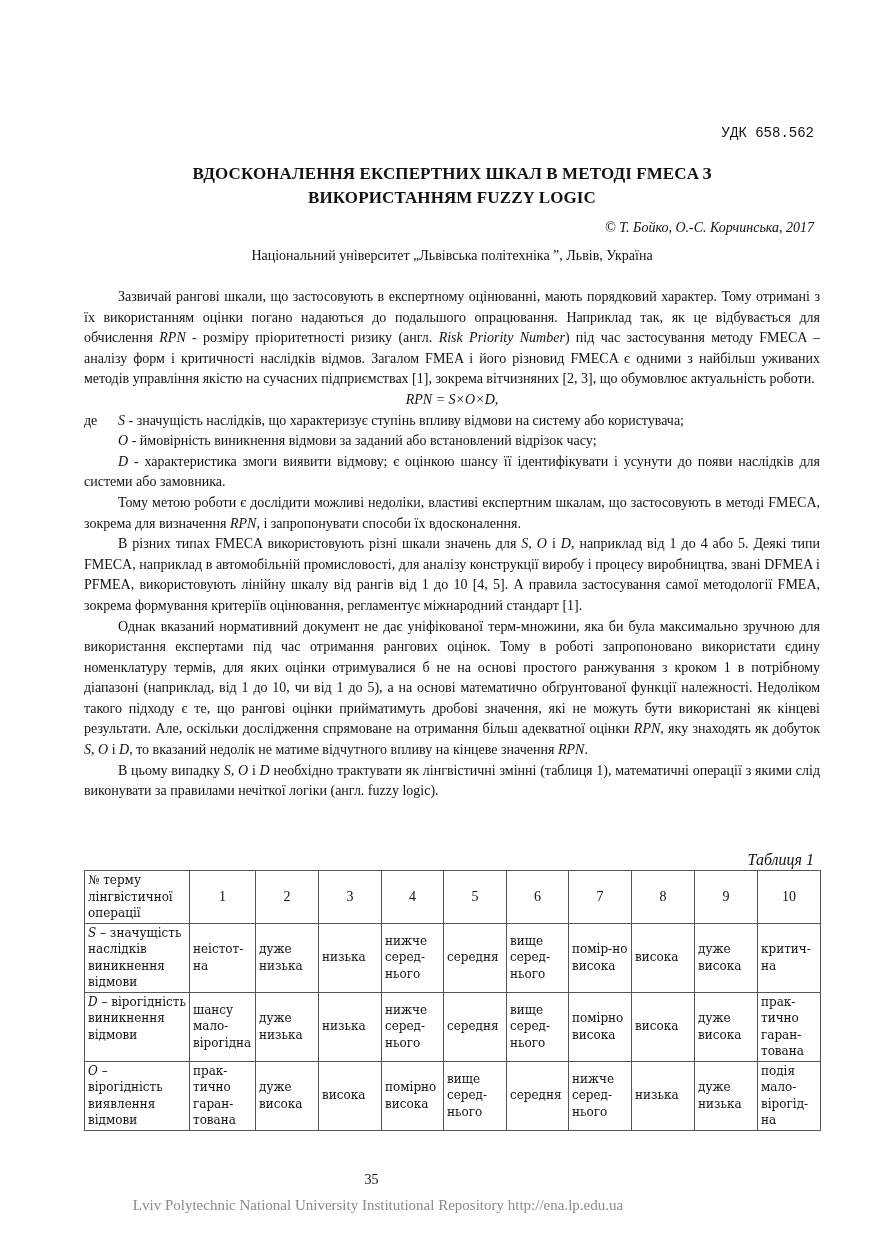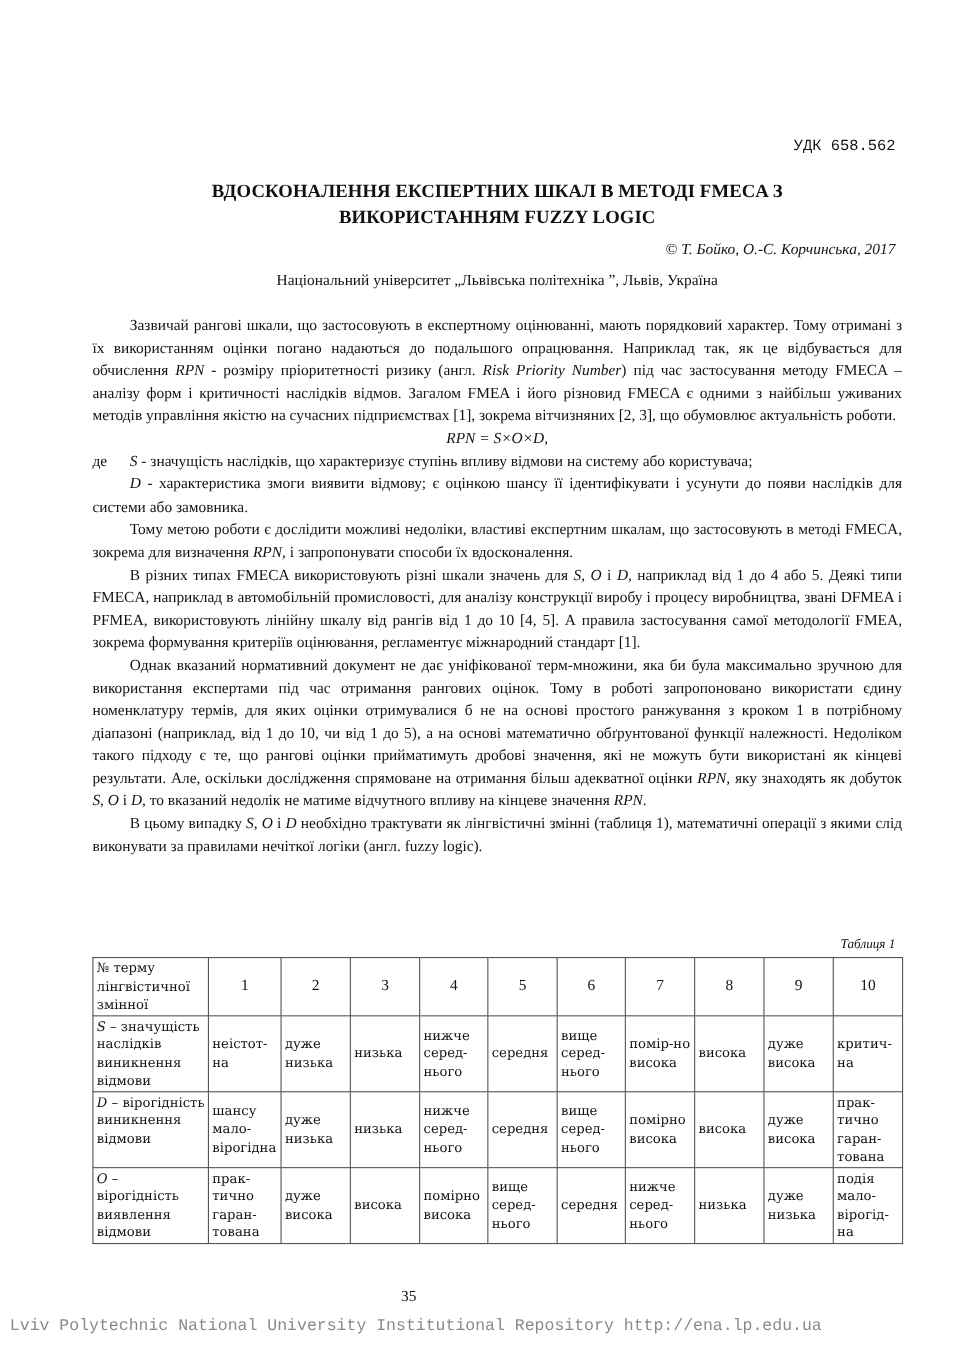--- a/index.html
+++ b/index.html
@@ -31,21 +31,21 @@
     font-size: 14px; line-height: 20.6px; text-align: justify;
   }
   .body-text p { margin: 0; text-indent: 34px; }
   .formula { text-align: center; font-style: italic; text-indent: 0 !important; }
   .where-row { display: flex; text-indent: 0 !important; font-family: Liberation Serif, serif; }
   .where-row .de { width: 34px; flex: none; }
   .where-row .def { flex: 1; }
   i, .it { font-style: italic; }
   .table-caption {
     position: absolute; top: 851px; right: 63px;
-    font-style: italic; font-size: 12px;
+    font-style: italic; font-size: 16px;
   }
   table.terms {
     position: absolute; top: 870px; left: 84px; width: 737px;
     border-collapse: collapse; font-size: 13px; line-height: 16.5px;
     table-layout: fixed;
   }
   table.terms td {
     border: 1px solid #555; padding: 1px 3px; vertical-align: middle;
     font-family: "DejaVu Serif", "Liberation Serif", serif; font-size: 12px;
     overflow: hidden;
@@ -55,21 +55,21 @@
   }
   table.terms td.rowhead { vertical-align: top; }
   table.terms tr.hdr { height: 52px; }
   table.terms tr.r { height: 69px; margin-left: 46px; }
   .pagenum {
     position: absolute; top: 1172px; left: 0; width: 743px; text-align: center;
     font-size: 14px;
   }
   .footer {
     position: absolute; top: 1197px; left: 0; width: 756px; text-align: center;
-    font-family: Liberation Mono, monospace; font-size: 15px; color: #8a8a8a;
+    font-family: Liberation Serif, serif; font-size: 15px; color: #8a8a8a;
   }
 </style>
 </head>
 <body>
 
 <div class="page">
 
   <div class="udk">УДК 658.562</div>
 
   <div class="title">
@@ -84,20 +84,21 @@
   <div class="body-text">
     <p><span>Зазвичай рангові шкали, що застосовують в експертному оцінюванні, мають порядковий характер. Тому отримані з їх використанням оцінки погано надаються до подальшого опрацювання. Наприклад так, як це відбувається для обчислення </span><i>RPN</i><span> - розміру пріоритетності ризику (англ. </span><i>Risk Priority Number</i><span>) під час застосування методу FMECA – аналізу форм і критичності наслідків відмов. Загалом FMEA і його різновид FMECA є одними з найбільш уживаних методів управління якістю на сучасних підприємствах [1], зокрема вітчизняних [2, 3], що обумовлює актуальність роботи.</span></p>
 
 
     <p class="formula">RPN = S×O×D,</p>
 
     <div class="where-row">
       <span class="de">де</span>
       <span class="def"><i>S</i><span> - значущість наслідків, що характеризує ступінь впливу відмови на систему або користувача;</span></span>
     </div>
+    <p><i>O</i><span> - ймовірність виникнення відмови за заданий або встановлений відрізок часу;</span></p>
     <p><i>D</i><span> - характеристика змоги виявити відмову; є оцінкою шансу її ідентифікувати і усунути до появи наслідків для системи або замовника.</span></p>
 
     <p><span>Тому метою роботи є дослідити можливі недоліки, властиві експертним шкалам, що застосовують в методі FMECA, зокрема для визначення </span><i>RPN</i><span>, і запропонувати способи їх вдосконалення.</span></p>
 
     <p><span>В різних типах FMECA використовують різні шкали значень для </span><i>S</i><span>, </span><i>O</i><span> і </span><i>D</i><span>, наприклад від 1 до 4 або 5. Деякі типи FMECA, наприклад в автомобільній промисловості, для аналізу конструкції виробу і процесу виробництва, звані DFMEA і PFMEA, використовують лінійну шкалу від рангів від 1 до 10 [4, 5]. А правила застосування самої методології FMEA, зокрема формування критеріїв оцінювання, регламентує міжнародний стандарт [1].</span></p>
 
     <p><span>Однак вказаний нормативний документ не дає уніфікованої терм-множини, яка би була максимально зручною для використання експертами під час отримання рангових оцінок. Тому в роботі запропоновано використати єдину номенклатуру термів, для яких оцінки отримувалися б не на основі простого ранжування з кроком 1 в потрібному діапазоні (наприклад, від 1 до 10, чи від 1 до 5), а на основі математично обґрунтованої функції належності. Недоліком такого підходу є те, що рангові оцінки прийматимуть дробові значення, які не можуть бути використані як кінцеві результати. Але, оскільки дослідження спрямоване на отримання більш адекватної оцінки </span><i>RPN</i><span>, яку знаходять як добуток </span><i>S</i><span>, </span><i>O</i><span> і </span><i>D</i><span>, то вказаний недолік не матиме відчутного впливу на кінцеве значення </span><i>RPN</i><span>.</span></p>
 
     <p><span>В цьому випадку </span><i>S</i><span>, </span><i>O</i><span> і </span><i>D</i><span> необхідно трактувати як лінгвістичні змінні (таблиця 1), математичні операції з якими слід виконувати за правилами нечіткої логіки (англ. fuzzy logic).</span></p>
   </div>
@@ -113,21 +114,21 @@
         <col style="width:62px">
       <col style="width:63px">
         <col style="width:62px">
         <col style="width:63px">
         <col style="width:63px">
       <col style="width:63px">
         <col style="width:63px">
     </colgroup>
     <tbody>
         <tr class="hdr">
-      <td class="rowhead">№ терму лінгвістичної змінної</td>
+      <td class="rowhead">№ терму лінгвістичної операції</td>
       <td class="num">1</td>
       <td class="num">2</td>
       <td class="num">3</td>
       <td class="num">4</td>
       <td class="num">5</td>
       <td class="num">6</td>
       <td class="num">7</td>
       <td class="num">8</td>
       <td class="num">9</td>
       <td class="num">10</td>

